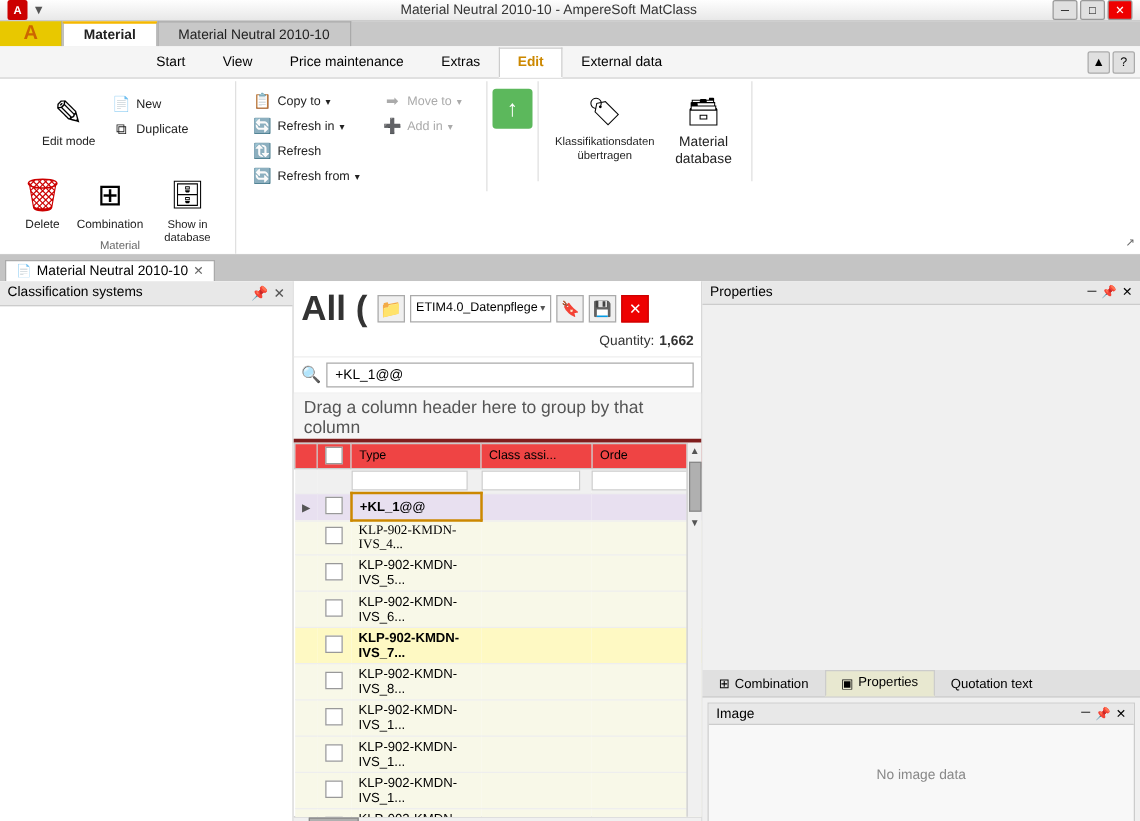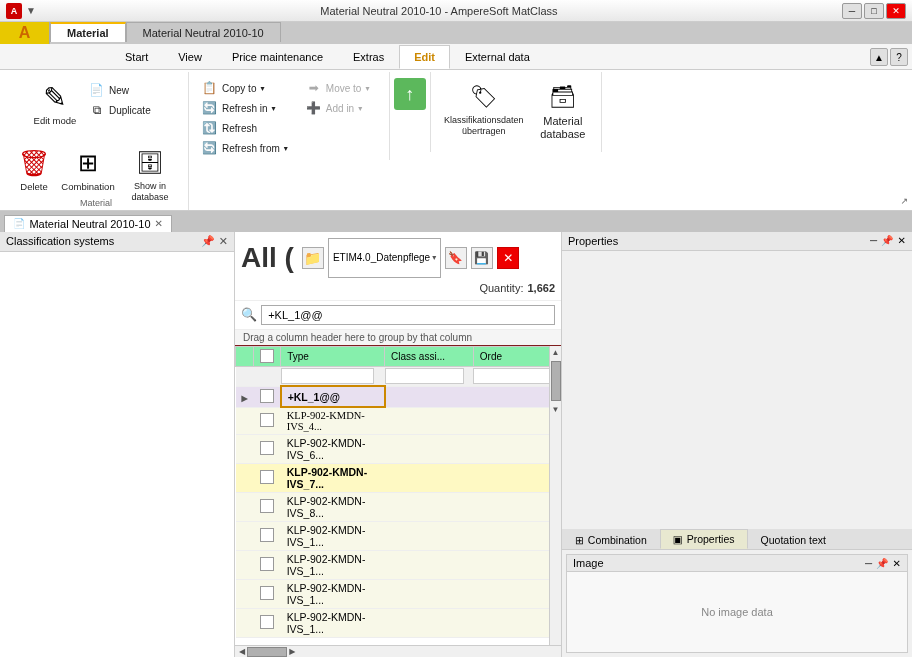--- a/index.html
+++ b/index.html
@@ -269,21 +269,21 @@
     }
     .dropdown-select {
       display: flex;
       align-items: center;
       border: 1px solid #aaa;
       background: #fff;
       padding: 1px 4px;
       font-size: 10px;
       gap: 2px;
       cursor: pointer;
-      height: 40px;
+      height: 22px;
     }
     .toolbar-icon-btn {
       width: 22px; height: 22px;
       border: 1px solid #aaa;
       background: #f0f0f0;
       display: flex;
       align-items: center;
       justify-content: center;
       cursor: pointer;
       font-size: 12px;
@@ -306,35 +306,35 @@
       padding: 2px 6px;
       font-size: 11px;
       flex: 1;
       height: 20px;
       outline: none;
     }
 
     
     .group-header {
       background: #f5f5f5;
-      border-bottom: 1px solid #7f1d1d;
+      border-bottom: 3px solid #7f1d1d;
       padding: 2px 8px;
-      font-size: 10px;
+      font-size: 14px;
       color: #555;
     }
 
     
     .data-table {
       width: 100%;
       border-collapse: collapse;
       font-size: 10.5px;
       flex: 1;
     }
     .data-table th {
-      background: #86efac;
+      background: #ef4444;
       border: 1px solid #ccc;
       padding: 0 6px;
       font-weight: normal;
       text-align: left;
       font-size: 10px;
       height: 20px;
     }
     .data-table td {
       border-bottom: 1px solid #eee;
       padding: 2px 6px;
@@ -705,20 +705,27 @@
             <tr style="background:#f8f8e8;font-family:Liberation Serif, serif;">
               <td class="col-narrow"></td>
               <td class="col-check"><div class="row-check"></div></td>
               <td>KLP-902-KMDN-IVS_4...</td>
               <td></td>
                 <td></td>
             </tr>
             <tr style="background:#f8f8e8;">
               <td class="col-narrow"></td>
               <td class="col-check"><div class="row-check"></div></td>
+              <td>KLP-902-KMDN-IVS_5...</td>
+              <td></td>
+                <td></td>
+            </tr>
+            <tr style="background:#f8f8e8;">
+              <td class="col-narrow"></td>
+              <td class="col-check"><div class="row-check"></div></td>
               <td>KLP-902-KMDN-IVS_6...</td>
               <td></td>
                 <td></td>
             </tr>
             <tr style="background:#fef9c3;font-weight:bold;">
               <td class="col-narrow"></td>
               <td class="col-check"><div class="row-check"></div></td>
               <td>KLP-902-KMDN-IVS_7...</td>
               <td></td>
                 <td></td>

